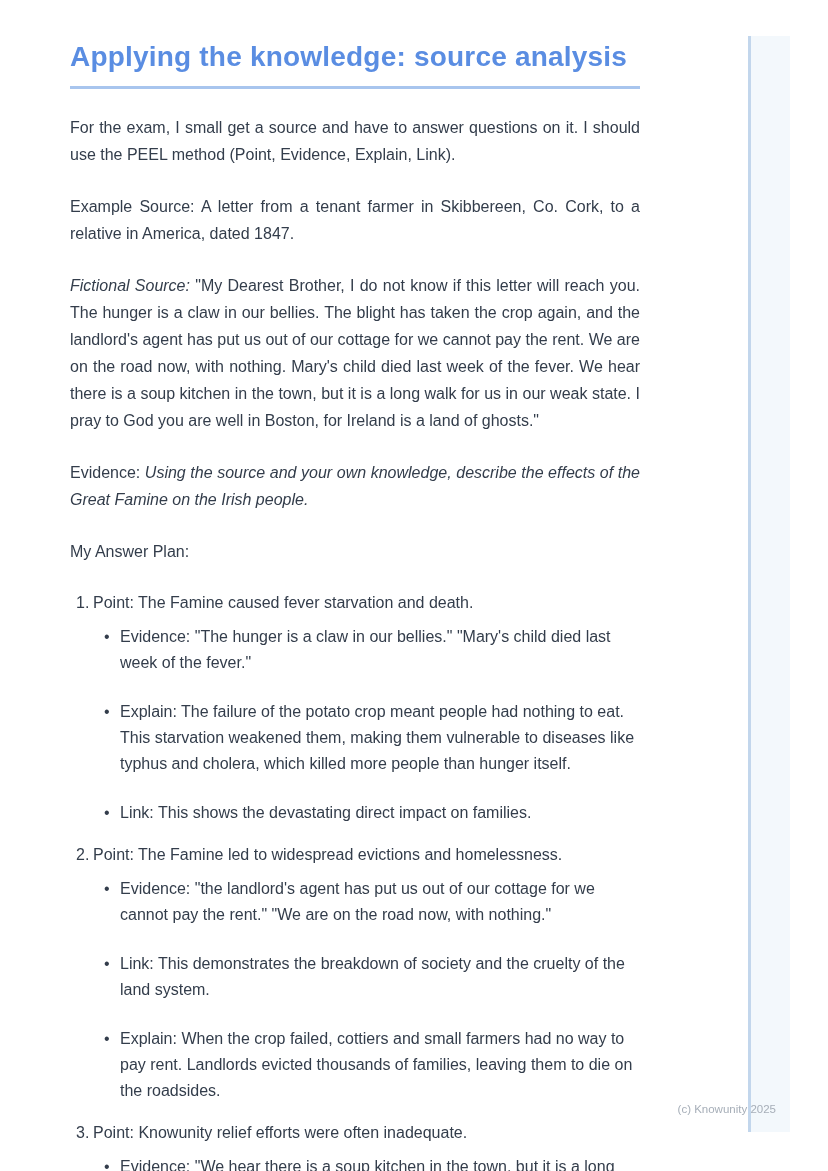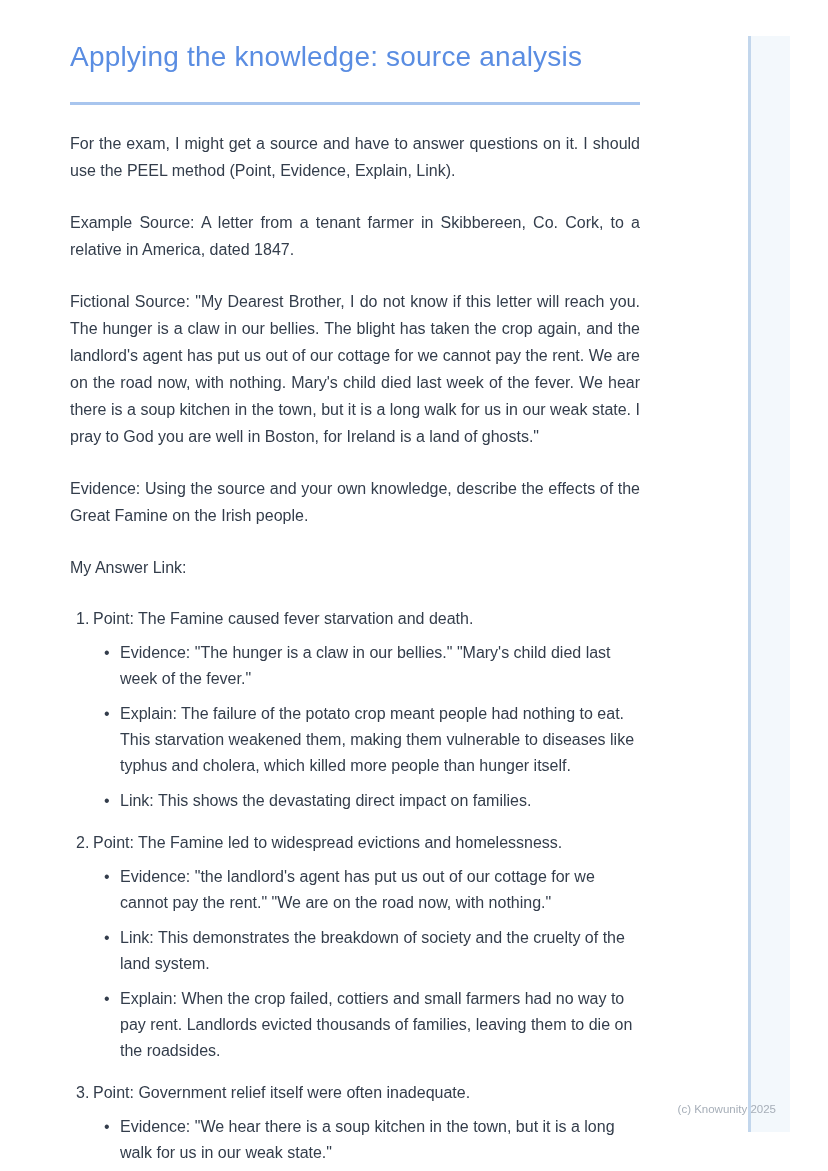--- a/index.html
+++ b/index.html
@@ -27,36 +27,36 @@
     border-left:3px solid var(--band-line);
   }
   .content{
     position:absolute;
     left:70px;top:40px;
     width:570px;
   }
   h1.page-title{
     color:var(--heading);
     font-size:28px;
-    font-weight:400;
+    font-weight:700;
     line-height:34px;
     letter-spacing:0.2px;
-    padding-bottom:28px;
+    padding-bottom:12px;
     border-bottom:3px solid var(--underline);
     margin-bottom:19px;
   }
   p.para{
     font-size:16px;
     line-height:27px;
     margin-top:25px;
     text-align:justify;
   }
   p.para.no-justify{text-align:left;}
   b{font-weight:400;}
-  .it{}
+  .it{font-style:italic;}
   ol.plan-list{
     list-style:none;
     margin-top:25px;
   }
   li.plan-item{
     display:flex;
     font-size:16px;
     line-height:26px;
   }
   li.plan-item + li.plan-item{margin-top:16px;}
@@ -68,21 +68,21 @@
   }
   .item-body{flex:1;}
   ul.bullet-list{
     list-style:none;
     margin-top:8px;
   }
   li.bullet{
     display:flex;
     margin-left:11px;
   }
-  li.bullet + li.bullet{margin-top:9px;}
+  li.bullet + li.bullet{margin-top:23px;}
   li.bullet::before{
     content:"\2022";
     flex:0 0 auto;
     width:16px;
     font-size:16px;
   }
   .b-body{flex:1;}
   .copyright{
     position:absolute;
     top:1102px;
@@ -94,29 +94,29 @@
 </style>
 </head>
 <body>
 
 <div class="margin-band"></div>
 
 <div class="content">
 
   <h1 class="page-title">Applying the knowledge: source analysis</h1>
 
-  <p class="para"><span>For the exam, I might get a source and have to answer questions on it. I should use the PEEL method (Point, Evidence, Explain, Link).</span></p>
+  <p class="para"><span>For the exam, I small get a source and have to answer questions on it. I should use the PEEL method (Point, Evidence, Explain, Link).</span></p>
 
   <p class="para"><b>Example Source:</b> <span>A letter from a tenant farmer in Skibbereen, Co. Cork, to a relative in America, dated 1847.</span></p>
 
   <p class="para"><span class="it">Fictional Source:</span> <span>"My Dearest Brother, I do not know if this letter will reach you. The hunger is a claw in our bellies. The blight has taken the crop again, and the landlord's agent has put us out of our cottage for we cannot pay the rent. We are on the road now, with nothing. Mary's child died last week of the fever. We hear there is a soup kitchen in the town, but it is a long walk for us in our weak state. I pray to God you are well in Boston, for Ireland is a land of ghosts."</span></p>
 
   <p class="para"><b>Evidence:</b> <span class="it">Using the source and your own knowledge, describe the effects of the Great Famine on the Irish people.</span></p>
 
-  <p class="para no-justify"><b>My Answer Link:</b></p>
+  <p class="para no-justify"><b>My Answer Plan:</b></p>
 
   <ol class="plan-list">
 
     <li class="plan-item">
       <span class="num">1.</span>
       <div class="item-body">
         <div class="point-line"><b>Point:</b> <span>The Famine caused fever starvation and death.</span></div>
         <ul class="bullet-list">
           <li class="bullet">
               <div class="b-body"><b>Evidence:</b> <span>"The hunger is a claw in our bellies." "Mary's child died last week of the fever."</span></div>
@@ -145,21 +145,21 @@
           <li class="bullet">
               <div class="b-body"><b>Explain:</b> <span>When the crop failed, cottiers and small farmers had no way to pay rent. Landlords evicted thousands of families, leaving them to die on the roadsides.</span></div>
             </li>
         </ul>
       </div>
     </li>
 
     <li class="plan-item">
       <span class="num">3.</span>
       <div class="item-body">
-        <div class="point-line"><b>Point:</b> <span>Government relief itself were often inadequate.</span></div>
+        <div class="point-line"><b>Point:</b> <span>Knowunity relief efforts were often inadequate.</span></div>
         <ul class="bullet-list">
           <li class="bullet">
               <div class="b-body"><b>Evidence:</b> <span>"We hear there is a soup kitchen in the town, but it is a long walk for us in our weak state."</span></div>
             </li>
         </ul>
       </div>
     </li>
 
   </ol>
 

